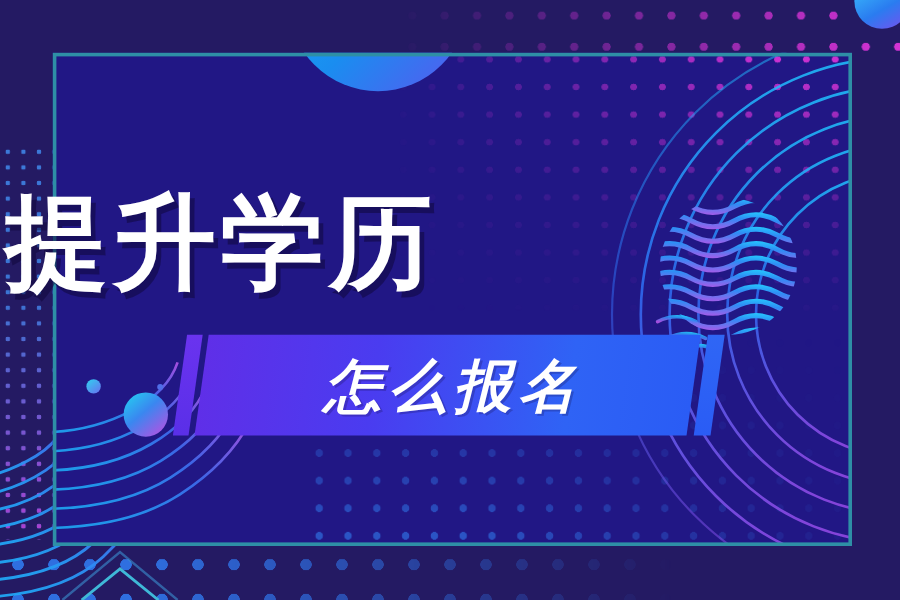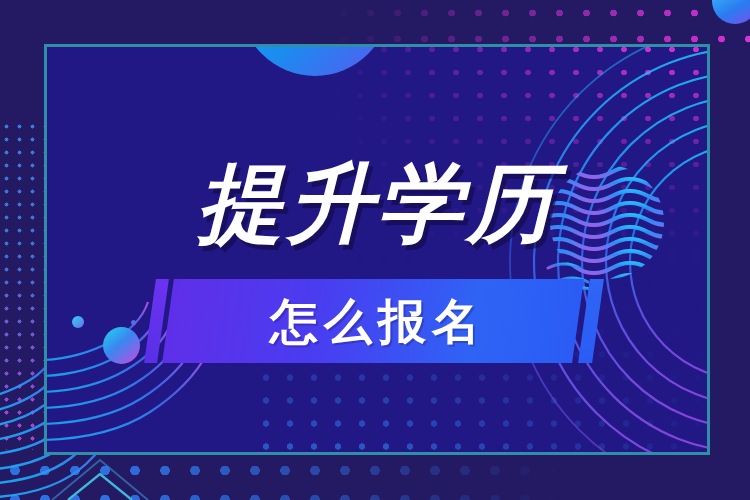--- a/index.html
+++ b/index.html
@@ -110,24 +110,22 @@
     background:linear-gradient(140deg,#2fd2f0 0%,#6a6ef0 100%);
   }
   .dot-tiny{
     position:absolute;left:131px;top:320px;width:5px;height:5px;
     border-radius:50%;background:#4f6ee8;
   }
 
   
   .headline{
     position:absolute;left:0;top:160px;width:750px;
-    text-align:center;
     font-size:86px;line-height:1;
     font-weight:bold;
-    font-style:italic;
     letter-spacing:4px;
     color:#ffffff;
     text-shadow:4px 5px 0 rgba(16,8,60,.55);
     white-space:nowrap;
     z-index:8;
     padding-left:4px;
   }
 
   
   .banner-wrap{position:absolute;left:0;top:279px;width:750px;height:86px;z-index:7;}
@@ -143,21 +141,21 @@
     left:150px;width:13px;
     background:linear-gradient(180deg,#6a33ef 0%,#5a2fe8 100%);
   }
   .bar-tail{
     left:584px;width:14px;
     background:linear-gradient(180deg,#2f66f5 0%,#2a5cf5 100%);
   }
   .subtitle{
     position:absolute;left:0;top:279px;width:750px;height:86px;
     display:flex;align-items:center;justify-content:center;
-    font-size:48px;font-weight:bold;
+    font-size:48px;font-weight:bold;font-style:italic;
     letter-spacing:6px;color:#ffffff;
     z-index:9;white-space:nowrap;padding-left:6px;
     text-shadow:2px 2px 0 rgba(20,10,70,.25);
   }
 
   
   .svg-layer{position:absolute;left:0;top:0;width:750px;height:500px;pointer-events:none;}
 </style>
 </head>
 <body>

